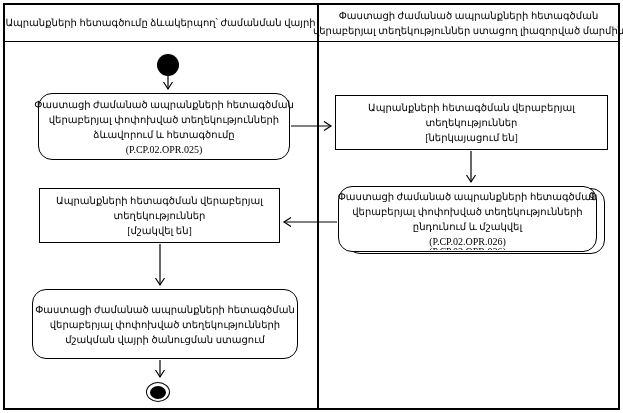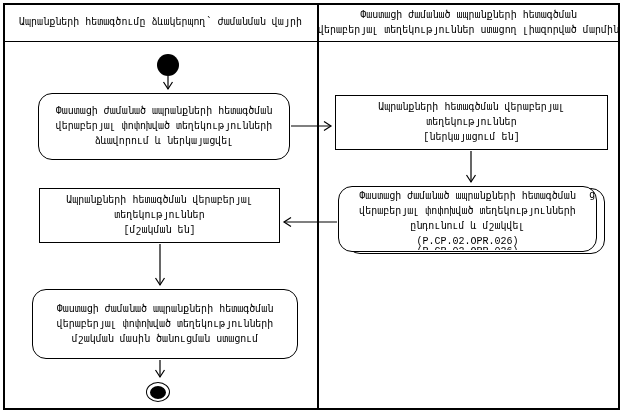--- a/index.html
+++ b/index.html
@@ -1,20 +1,20 @@
 <!DOCTYPE html>
 <html><head>
 <meta charset="utf-8">
 <style>
   html,body{margin:0;padding:0;background:#fff;}
   #stage{
     position:relative;
     width:623px;height:413px;
     background:#fff;
-    font-family:Liberation Mono, monospace;
+    font-family:Liberation Serif, serif;
     font-size:10px;
     color:#000;
     overflow:hidden;
   }
   .frame{
     position:absolute;left:3px;top:3px;width:617px;height:407px;
     border:2px solid #000;box-sizing:border-box;
   }
   .vdivider{
     position:absolute;left:317px;top:4px;width:2px;height:405px;background:#000;
@@ -92,21 +92,22 @@
     <line x1="291" y1="126" x2="331" y2="126" stroke="#000" stroke-width="1.2" marker-end="url(#arrow)"></line>
     <line x1="471" y1="151" x2="471" y2="182" stroke="#000" stroke-width="1.2" marker-end="url(#arrow)"></line>
     <line x1="337" y1="222" x2="284" y2="222" stroke="#000" stroke-width="1.2" marker-end="url(#arrow)"></line>
     <line x1="160" y1="244" x2="160" y2="285" stroke="#000" stroke-width="1.2" marker-end="url(#arrow)"></line>
     <line x1="160" y1="360" x2="160" y2="377" stroke="#000" stroke-width="1.2" marker-end="url(#arrow)"></line>
   </svg>
 
   <div class="box round z2" style="left:38px;top:93px;width:252px;height:67px;">
     <div class="txt">Փաստացի ժամանած ապրանքների հետագծման</div>
     <div class="txt">վերաբերյալ փոփոխված տեղեկությունների</div>
-    <div class="txt">ձևավորում և ներկայացվել</div>
+    <div class="txt">ձևավորում և հետագծումը</div>
+    <div class="txt">(P.CP.02.OPR.025)</div>
   </div>
 
   <div class="box z2" style="left:335px;top:95px;width:273px;height:55px;">
     <div class="txt">Ապրանքների հետագծման վերաբերյալ</div>
     <div class="txt">տեղեկություններ</div>
     <div class="txt">[ներկայացում են]</div>
   </div>
 
   <div class="ghost" style="left:346px;top:188px;width:259px;height:66px;"></div>
   <div class="stray-char txt">ց</div>
@@ -115,26 +116,26 @@
     <div class="txt">Փաստացի ժամանած ապրանքների հետագծման</div>
     <div class="txt">վերաբերյալ փոփոխված տեղեկությունների</div>
     <div class="txt">ընդունում և մշակվել</div>
     <div class="txt">(P.CP.02.OPR.026)</div>
     <div class="clipped-code txt">(P.CP.02.OPR.026)</div>
   </div>
 
   <div class="box z2" style="left:39px;top:188px;width:241px;height:55px;">
     <div class="txt">Ապրանքների հետագծման վերաբերյալ</div>
     <div class="txt">տեղեկություններ</div>
-    <div class="txt">[մշակման են]</div>
+    <div class="txt">[մշակվել են]</div>
   </div>
 
   <div class="box round z2" style="left:32px;top:289px;width:266px;height:70px;">
     <div class="txt">Փաստացի ժամանած ապրանքների հետագծման</div>
     <div class="txt">վերաբերյալ փոփոխված տեղեկությունների</div>
-    <div class="txt">մշակման մասին ծանուցման ստացում</div>
+    <div class="txt">մշակման վայրի ծանուցման ստացում</div>
   </div>
 
   <div class="end-node">
     <div class="end-node-inner"></div>
   </div>
 
 </div>
 
 </body></html>

